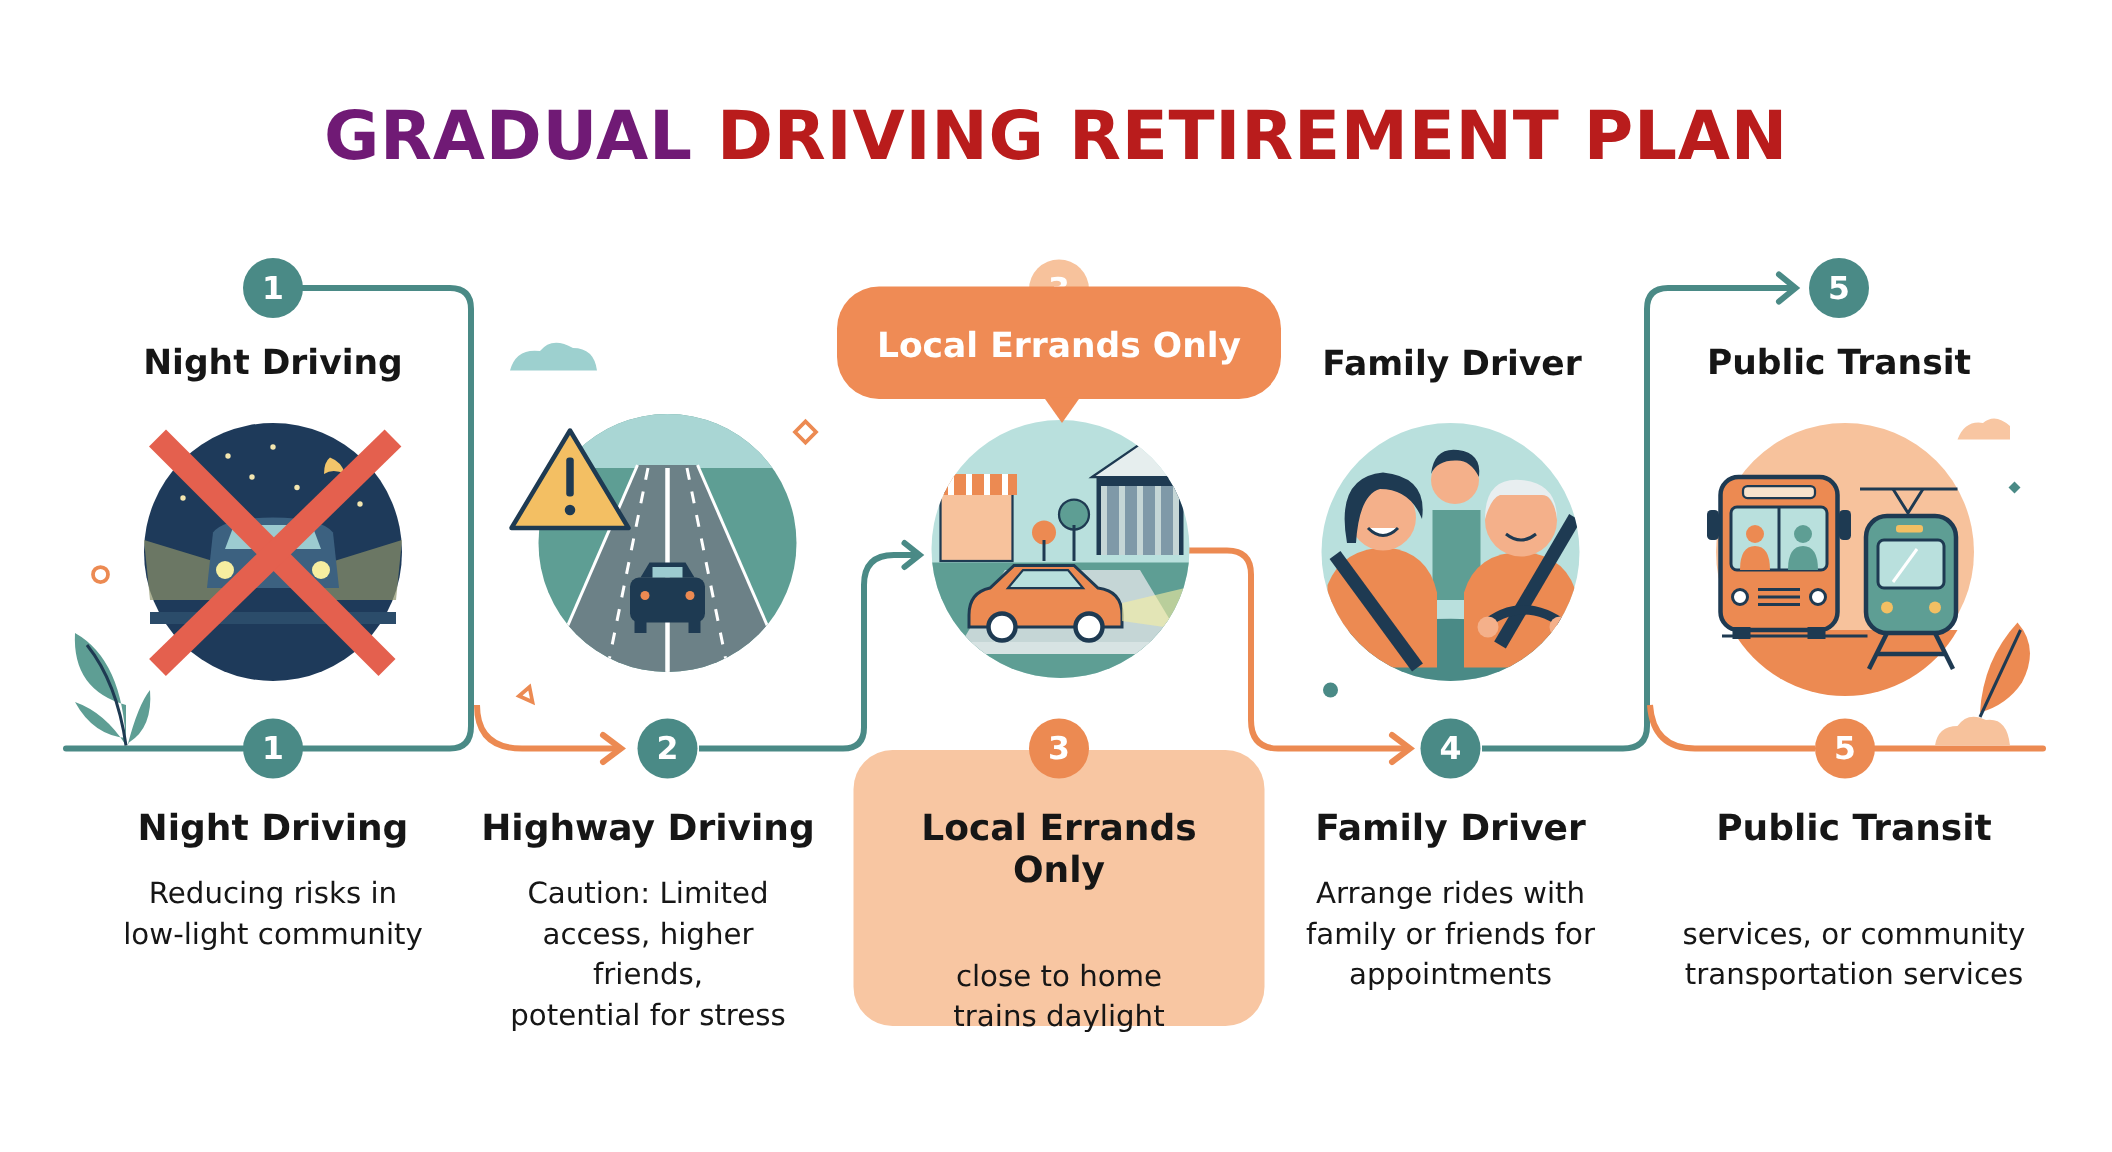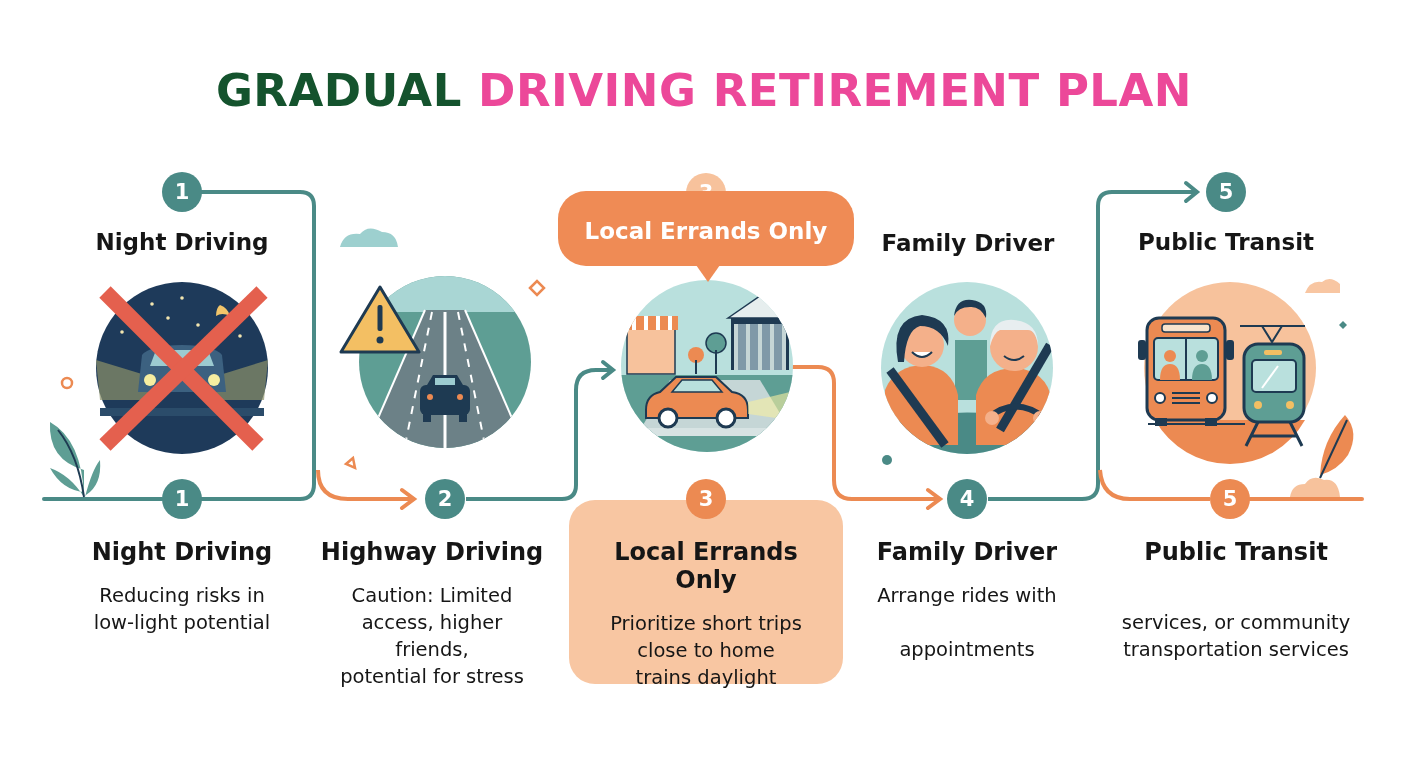--- a/index.html
+++ b/index.html
@@ -1,19 +1,19 @@
 <!DOCTYPE html>
 <html><head>
 <meta charset="utf-8">
 <style>
   html,body{margin:0;padding:0;}
   body{width:1408px;height:768px;background:#ffffff;position:relative;overflow:hidden;font-family:"DejaVu Sans","Liberation Sans",sans-serif;color:#161616;}
   .title{position:absolute;left:0;top:64px;width:1408px;text-align:center;font-size:45px;font-weight:bold;letter-spacing:0.5px;}
-  .title .t1{color:#14532d;}
-  .title .t2{color:#ec4899;}
+  .title .t1{color:#701a75;}
+  .title .t2{color:#b91c1c;}
   svg.canvas{position:absolute;left:0;top:0;}
   .badge{position:absolute;width:40px;height:40px;border-radius:50%;color:#fff;font-weight:bold;font-size:21px;display:flex;align-items:center;justify-content:center;}
   .teal{background:#4a8a86;}
   .orange{background:#ec8a52;}
   .peach{background:#f7c29c;}
   .toplabel{position:absolute;font-weight:bold;font-size:23px;text-align:center;white-space:nowrap;}
   .callout{position:absolute;left:558px;top:191px;width:296px;height:75px;background:#ef8b55;border-radius:28px;color:#fff;font-weight:bold;font-size:23px;display:flex;align-items:center;justify-content:center;padding-top:4px;box-sizing:border-box;}
   .callout:after{content:"";position:absolute;left:138px;bottom:-16px;border-left:12px solid transparent;border-right:12px solid transparent;border-top:17px solid #ef8b55;}
   .col{position:absolute;top:538px;width:250px;text-align:center;}
   .col h3{margin:0 0 8px 0;font-size:24px;font-weight:bold;}
@@ -218,45 +218,45 @@
 <div class="badge teal" style="left:425px;top:479px;">2</div>
 <div class="hlbox"></div>
 <div class="badge orange" style="left:686px;top:479px;">3</div>
 <div class="badge teal" style="left:947px;top:479px;">4</div>
 <div class="badge orange" style="left:1210px;top:479px;">5</div>
 
 <div class="col" style="left:57px;">
   <h3>Night Driving</h3>
   <p>
     <span>Reducing risks in</span><br>
-    <span>low-light potential</span>
+    <span>low-light community</span>
   </p>
 </div>
 <div class="col" style="left:307px;">
   <h3>Highway Driving</h3>
   <p>
     <span>Caution: Limited</span><br>
     <span>access, higher</span><br>
     <span>friends,</span><br>
     <span>potential for stress</span>
   </p>
 </div>
 <div class="col" style="left:581px;">
   <h3>Local Errands Only</h3>
   <p>
-    <span>Prioritize short trips</span><br>
+    <br>
     <span>close to home</span><br>
     <span>trains daylight</span>
   </p>
 </div>
 <div class="col" style="left:842px;">
   <h3>Family Driver</h3>
   <p>
     <span>Arrange rides with</span><br>
-    <br>
+    <span>family or friends for</span><br>
     <span>appointments</span>
   </p>
 </div>
 <div class="col" style="left:1104px;width:264px;">
   <h3>Public Transit</h3>
   <p>
     <br>
     <span>services, or community</span><br>
     <span>transportation services</span>
   </p>

